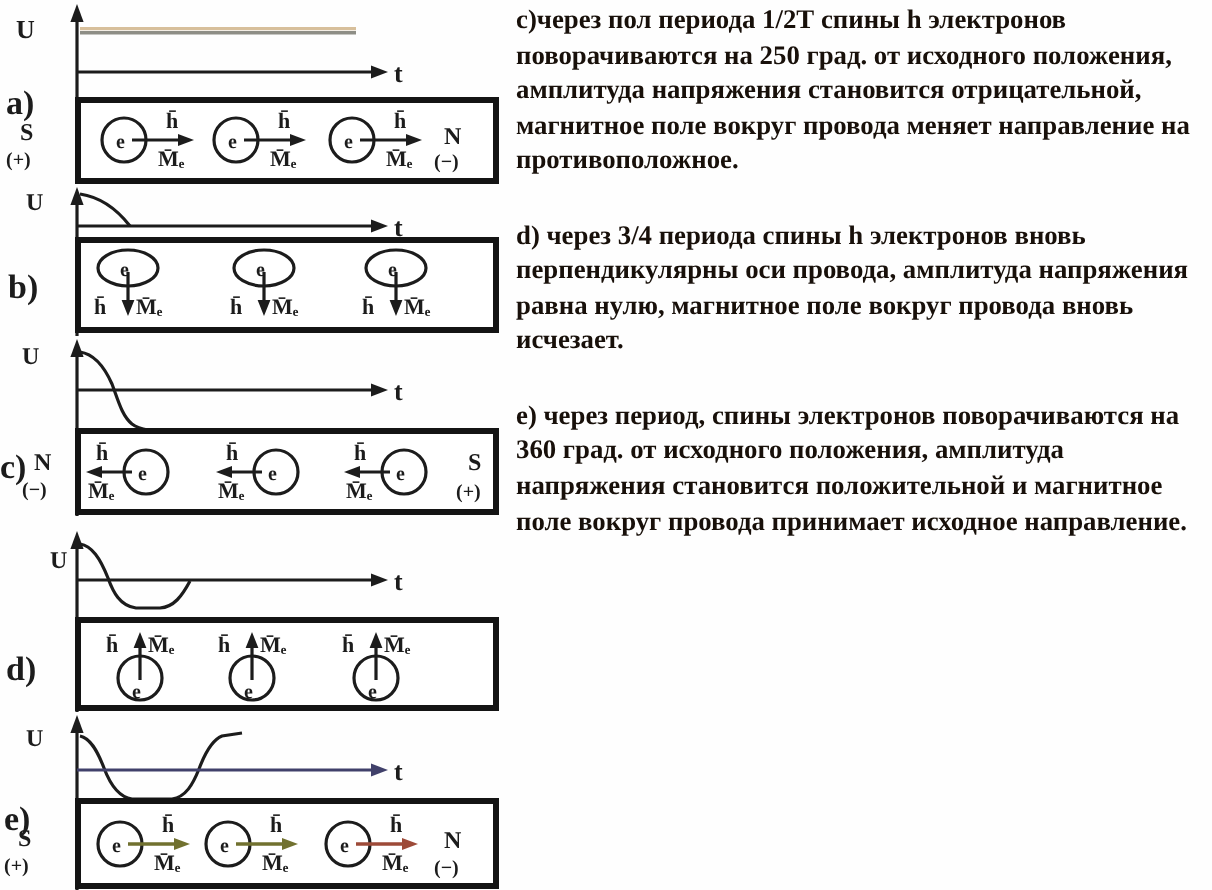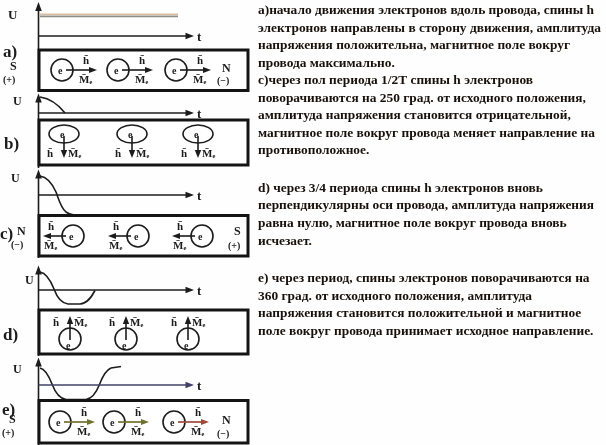--- a/index.html
+++ b/index.html
@@ -224,19 +224,18 @@
         <text x="195" y="60" font-size="11">h̄</text>
         <text x="191" y="79" font-size="11">M̄ₑ</text>
       </g>
       <text x="222" y="68" font-size="12">N</text>
       <text x="217" y="81" font-size="10">(−)</text>
     </svg>
 
   </div>
 
   <div class="right-col">
-    <p class="desc">а)начало движения электронов вдоль провода, спины h  электронов направлены в сторону движения,  амплитуда напряжения положительна, магнитное поле вокруг провода максимально.</p>
     <p class="desc">с)через пол периода 1/2Т спины h электронов поворачиваются на 250 град. от исходного положения, амплитуда напряжения становится отрицательной, магнитное поле вокруг провода меняет направление на противоположное.</p>
     <p class="desc gap1">d) через 3/4 периода спины h электронов вновь перпендикулярны оси провода, амплитуда напряжения равна нулю, магнитное поле вокруг провода вновь исчезает.</p>
     <p class="desc gap2">е) через период, спины электронов поворачиваются на 360 град. от исходного положения, амплитуда напряжения становится положительной и магнитное поле вокруг провода принимает исходное направление.</p>
   </div>
 
 </div>
 
 </body></html>

